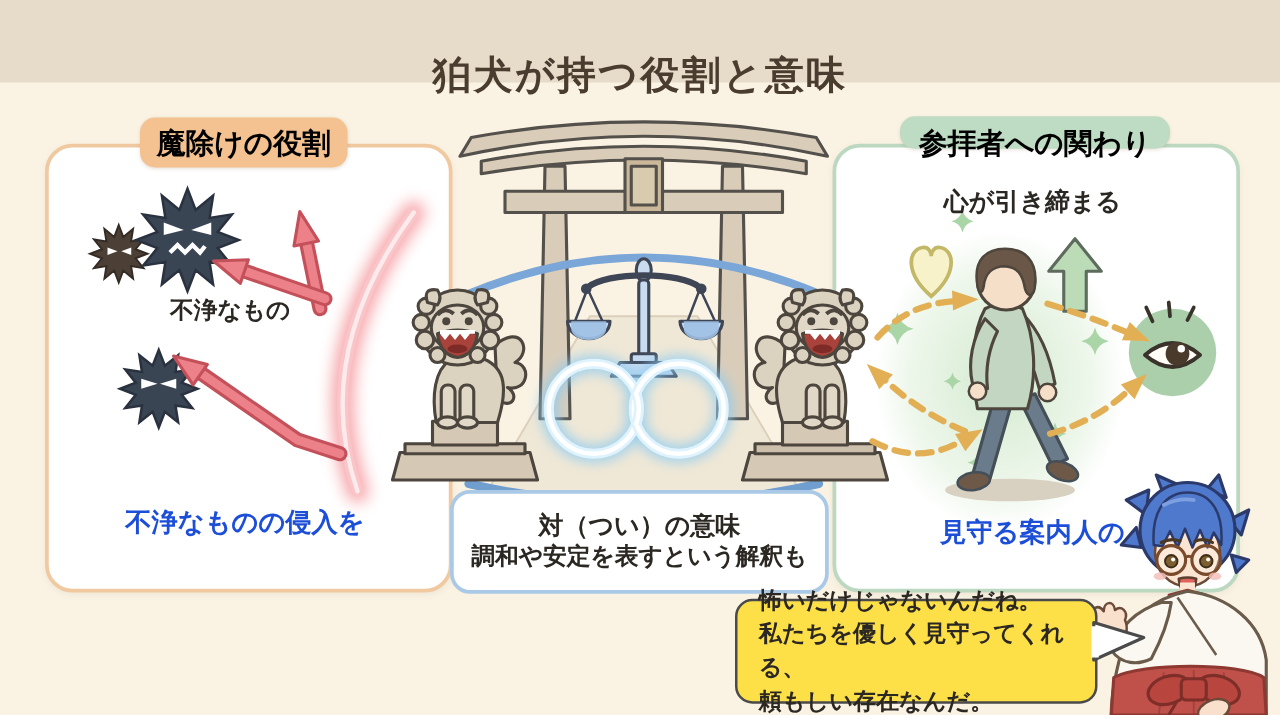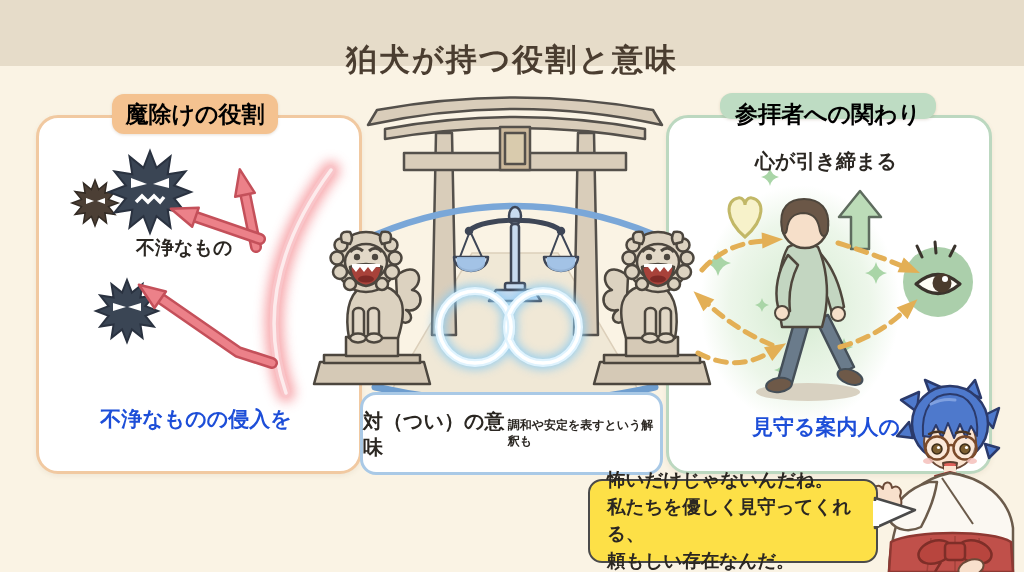--- a/index.html
+++ b/index.html
@@ -30,25 +30,25 @@
     text-align:center;font-weight:700;font-size:21px;line-height:1.32;color:#1d4ed8;
   }
   .caption.left-cap {left:56px;top:405px;width:280px;}
   .caption.right-cap{left:686px;top:413px;width:280px;}
   .impure-label{left:95px;top:235px;font-size:19px;font-weight:700;margin-left:41px;}
   .mind-label{left:696px;top:148px;width:260px;text-align:center;font-size:20px;font-weight:700;}
   
   .center-box{
     left:360px;top:392px;width:297px;height:77px;background:#FFFFFF;
     border:3px solid #A9C9E6;border-radius:16px;
-    display:flex;flex-direction:row;align-items:center;justify-content:center;
+    display:flex;flex-direction:column;align-items:center;justify-content:center;
     font-weight:700;z-index:12;
   }
   .center-box .l1{font-size:20px;line-height:1.3;}
-  .center-box .l2{font-size:12px;line-height:1.3;}
+  .center-box .l2{font-size:19px;line-height:1.3;}
   
   .bubble{
     left:588px;top:479px;width:290px;height:84px;background:#fde047;
     border:2.5px solid #4A4A4A;border-radius:14px;z-index:40;
     display:flex;flex-direction:column;justify-content:center;padding-left:17px;
     font-size:18.5px;font-weight:700;line-height:1.45;color:#2B2722;box-sizing:border-box;
   }
   .bubble-tail{left:873px;top:494px;width:46px;height:38px;z-index:41;}
   svg{display:block;}
   .z5{z-index:5;}.z10{z-index:10;}.z30{z-index:30;}

